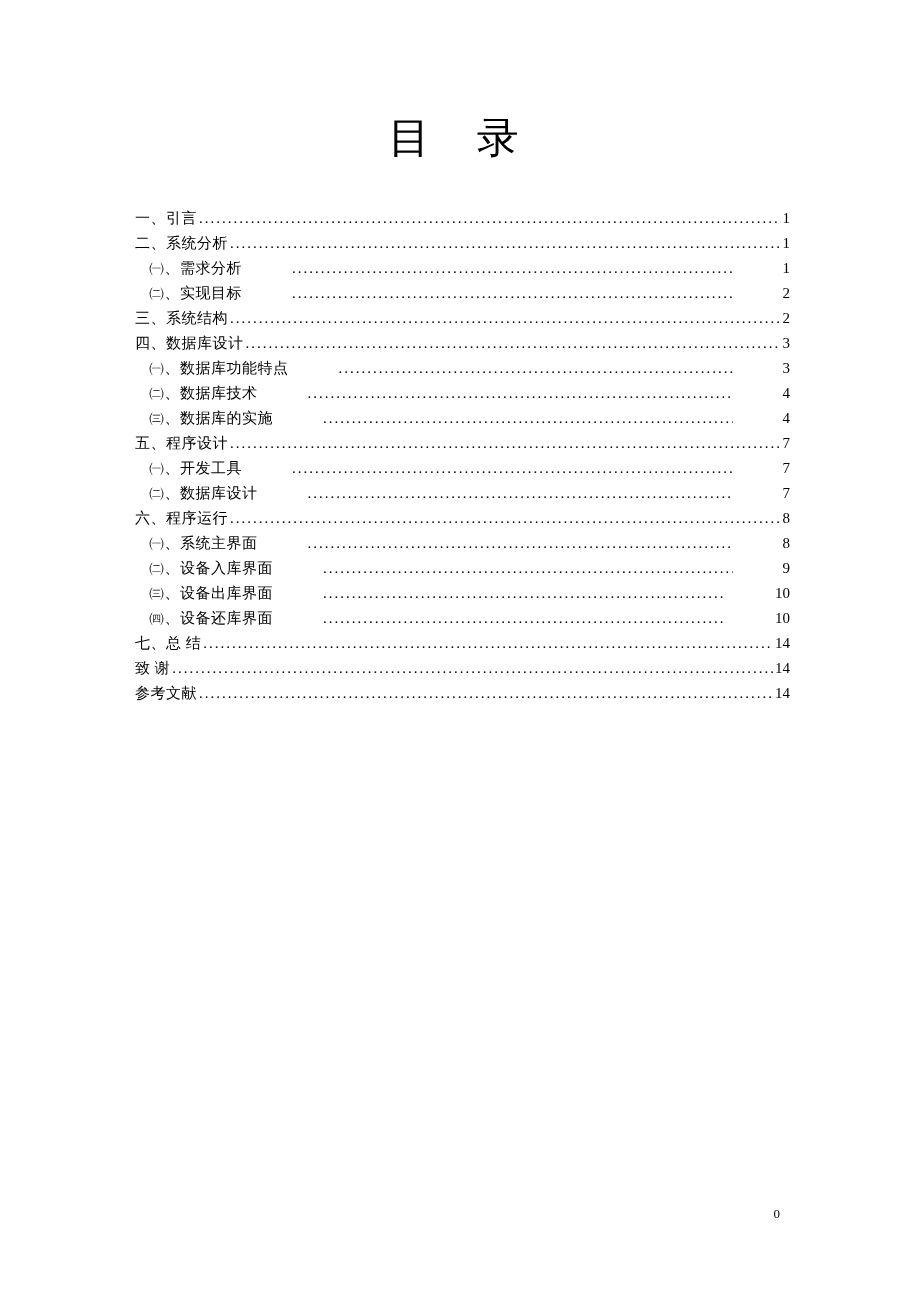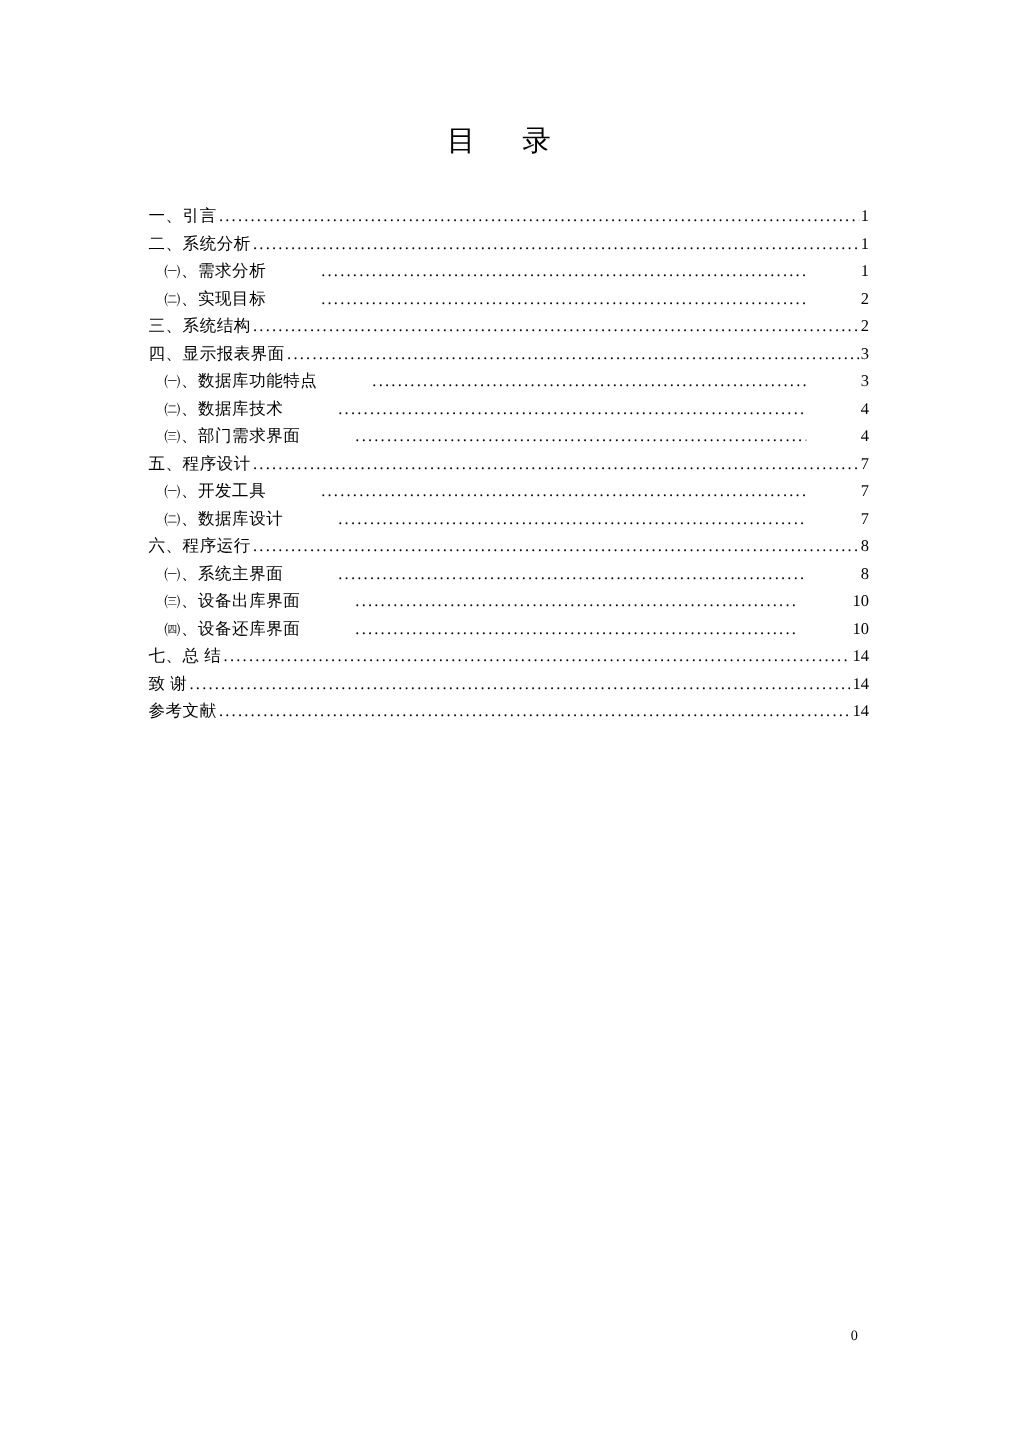--- a/index.html
+++ b/index.html
@@ -9,21 +9,21 @@
       background: #fff;
       font-family: "SimSun", "宋体", serif;
       color: #000;
       position: relative;
     }
     .page {
       padding: 110px 130px 0 135px;
     }
     .title {
       text-align: center;
-      font-size: 26px;
+      font-size: 42px;
       font-weight: normal;
       letter-spacing: 18px;
       margin-bottom: 40px;
       font-family: "SimSun", "宋体", serif;
     }
     .toc {
       font-size: 15px;
       line-height: 1.6;
     }
     .toc-row {
@@ -86,36 +86,36 @@
         <span class="toc-label">㈡、实现目标</span>
         <span class="dots"></span>
         <span class="page-num">2</span>
       </div>
       <div class="toc-row">
         <span class="toc-label">三、系统结构</span>
         <span class="dots"></span>
         <span class="page-num">2</span>
       </div>
       <div class="toc-row">
-        <span class="toc-label">四、显示报表界面</span>
+        <span class="toc-label">四、数据库设计</span>
         <span class="dots"></span>
         <span class="page-num">3</span>
       </div>
       <div class="toc-row indent">
         <span class="toc-label">㈠、数据库功能特点</span>
         <span class="dots"></span>
         <span class="page-num">3</span>
       </div>
       <div class="toc-row indent">
         <span class="toc-label">㈡、数据库技术</span>
         <span class="dots"></span>
         <span class="page-num">4</span>
       </div>
       <div class="toc-row indent">
-        <span class="toc-label">㈢、部门需求界面</span>
+        <span class="toc-label">㈢、数据库的实施</span>
         <span class="dots"></span>
         <span class="page-num">4</span>
       </div>
       <div class="toc-row">
         <span class="toc-label">五、程序设计</span>
         <span class="dots"></span>
         <span class="page-num">7</span>
       </div>
       <div class="toc-row indent">
         <span class="toc-label">㈠、开发工具</span>
@@ -129,20 +129,25 @@
       </div>
       <div class="toc-row">
         <span class="toc-label">六、程序运行</span>
         <span class="dots"></span>
         <span class="page-num">8</span>
       </div>
       <div class="toc-row indent">
         <span class="toc-label">㈠、系统主界面</span>
         <span class="dots"></span>
         <span class="page-num">8</span>
+      </div>
+      <div class="toc-row indent">
+        <span class="toc-label">㈡、设备入库界面</span>
+        <span class="dots"></span>
+        <span class="page-num">9</span>
       </div>
       <div class="toc-row indent">
         <span class="toc-label">㈢、设备出库界面</span>
         <span class="dots"></span>
         <span class="page-num">10</span>
       </div>
       <div class="toc-row indent">
         <span class="toc-label">㈣、设备还库界面</span>
         <span class="dots"></span>
         <span class="page-num">10</span>

